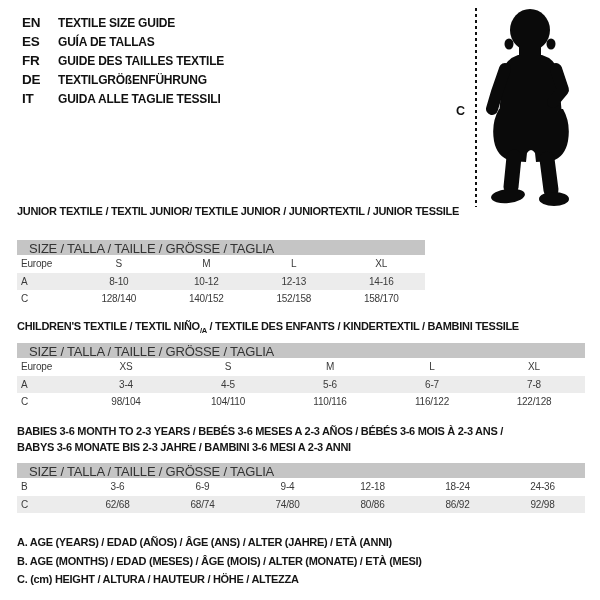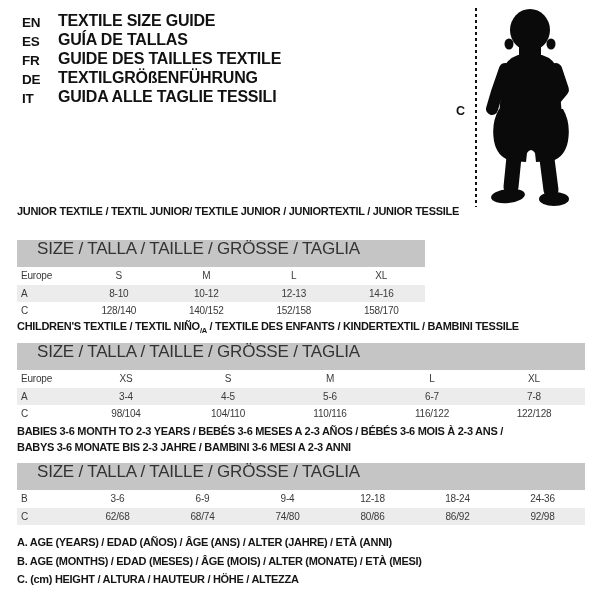--- a/index.html
+++ b/index.html
@@ -6,41 +6,41 @@
   body{
     width:600px;height:600px;position:relative;overflow:hidden;
     background:#ffffff;
     font-family:"Liberation Sans", sans-serif;
     -webkit-font-smoothing:antialiased;
   }
   
   .lang-block{position:absolute;left:22px;top:11px;}
   .lang-row{display:flex;height:19px;align-items:flex-end;}
   .lang-code{width:36px;font-size:13.5px;font-weight:700;color:#111;letter-spacing:-0.2px;}
-  .lang-label{font-size:16px;font-weight:700;color:#111;letter-spacing:-0.2px;white-space:nowrap;}
+  .lang-label{font-size:12px;font-weight:700;color:#111;letter-spacing:-0.2px;white-space:nowrap;}
   
   .figure{position:absolute;left:450px;top:0;width:150px;height:215px;}
   .height-line{
     position:absolute;left:25px;top:8px;width:2px;height:199px;
     background:repeating-linear-gradient(to bottom,#111 0 3px,transparent 3px 6px);
   }
   .height-label{position:absolute;left:6px;top:104px;font-size:12.5px;font-weight:700;color:#111;}
   .baby{position:absolute;left:33px;top:7px;}
   
   .section-title{
     position:absolute;left:17px;font-size:11px;font-weight:700;color:#151515;
     letter-spacing:-0.3px;white-space:nowrap;
   }
   .section-title .subscript{font-size:7.5px;vertical-align:sub;}
   .section-title.two-line{white-space:pre-line;line-height:16px;}
   .size-table{position:absolute;left:17px;}
   .t1{width:408px;} .t2{width:568px;} .t3{width:568px;}
   .thead{
-    height:27px;line-height:17px;background:var(--header-bg,#c5c5c5);
-    padding-left:20px;font-size:17px;color:#333;letter-spacing:-0.2px;
+    height:15px;line-height:17px;background:var(--header-bg,#c5c5c5);
+    padding-left:12px;font-size:13px;color:#333;letter-spacing:-0.2px;
     box-sizing:border-box;
   }
   .trow{display:grid;height:17.5px;align-items:center;}
   .t1 .trow{grid-template-columns:58px repeat(4,1fr);}
   .t2 .trow{grid-template-columns:58px repeat(5,1fr);}
   .t3 .trow{grid-template-columns:58px repeat(6,1fr);}
   .trow.alt{background:var(--alt-bg,#ececec);}
   .cell{font-size:10px;color:#3a3a3a;text-align:center;letter-spacing:-0.2px;}
   .cell.rowlabel{text-align:left;padding-left:4px;}
   

